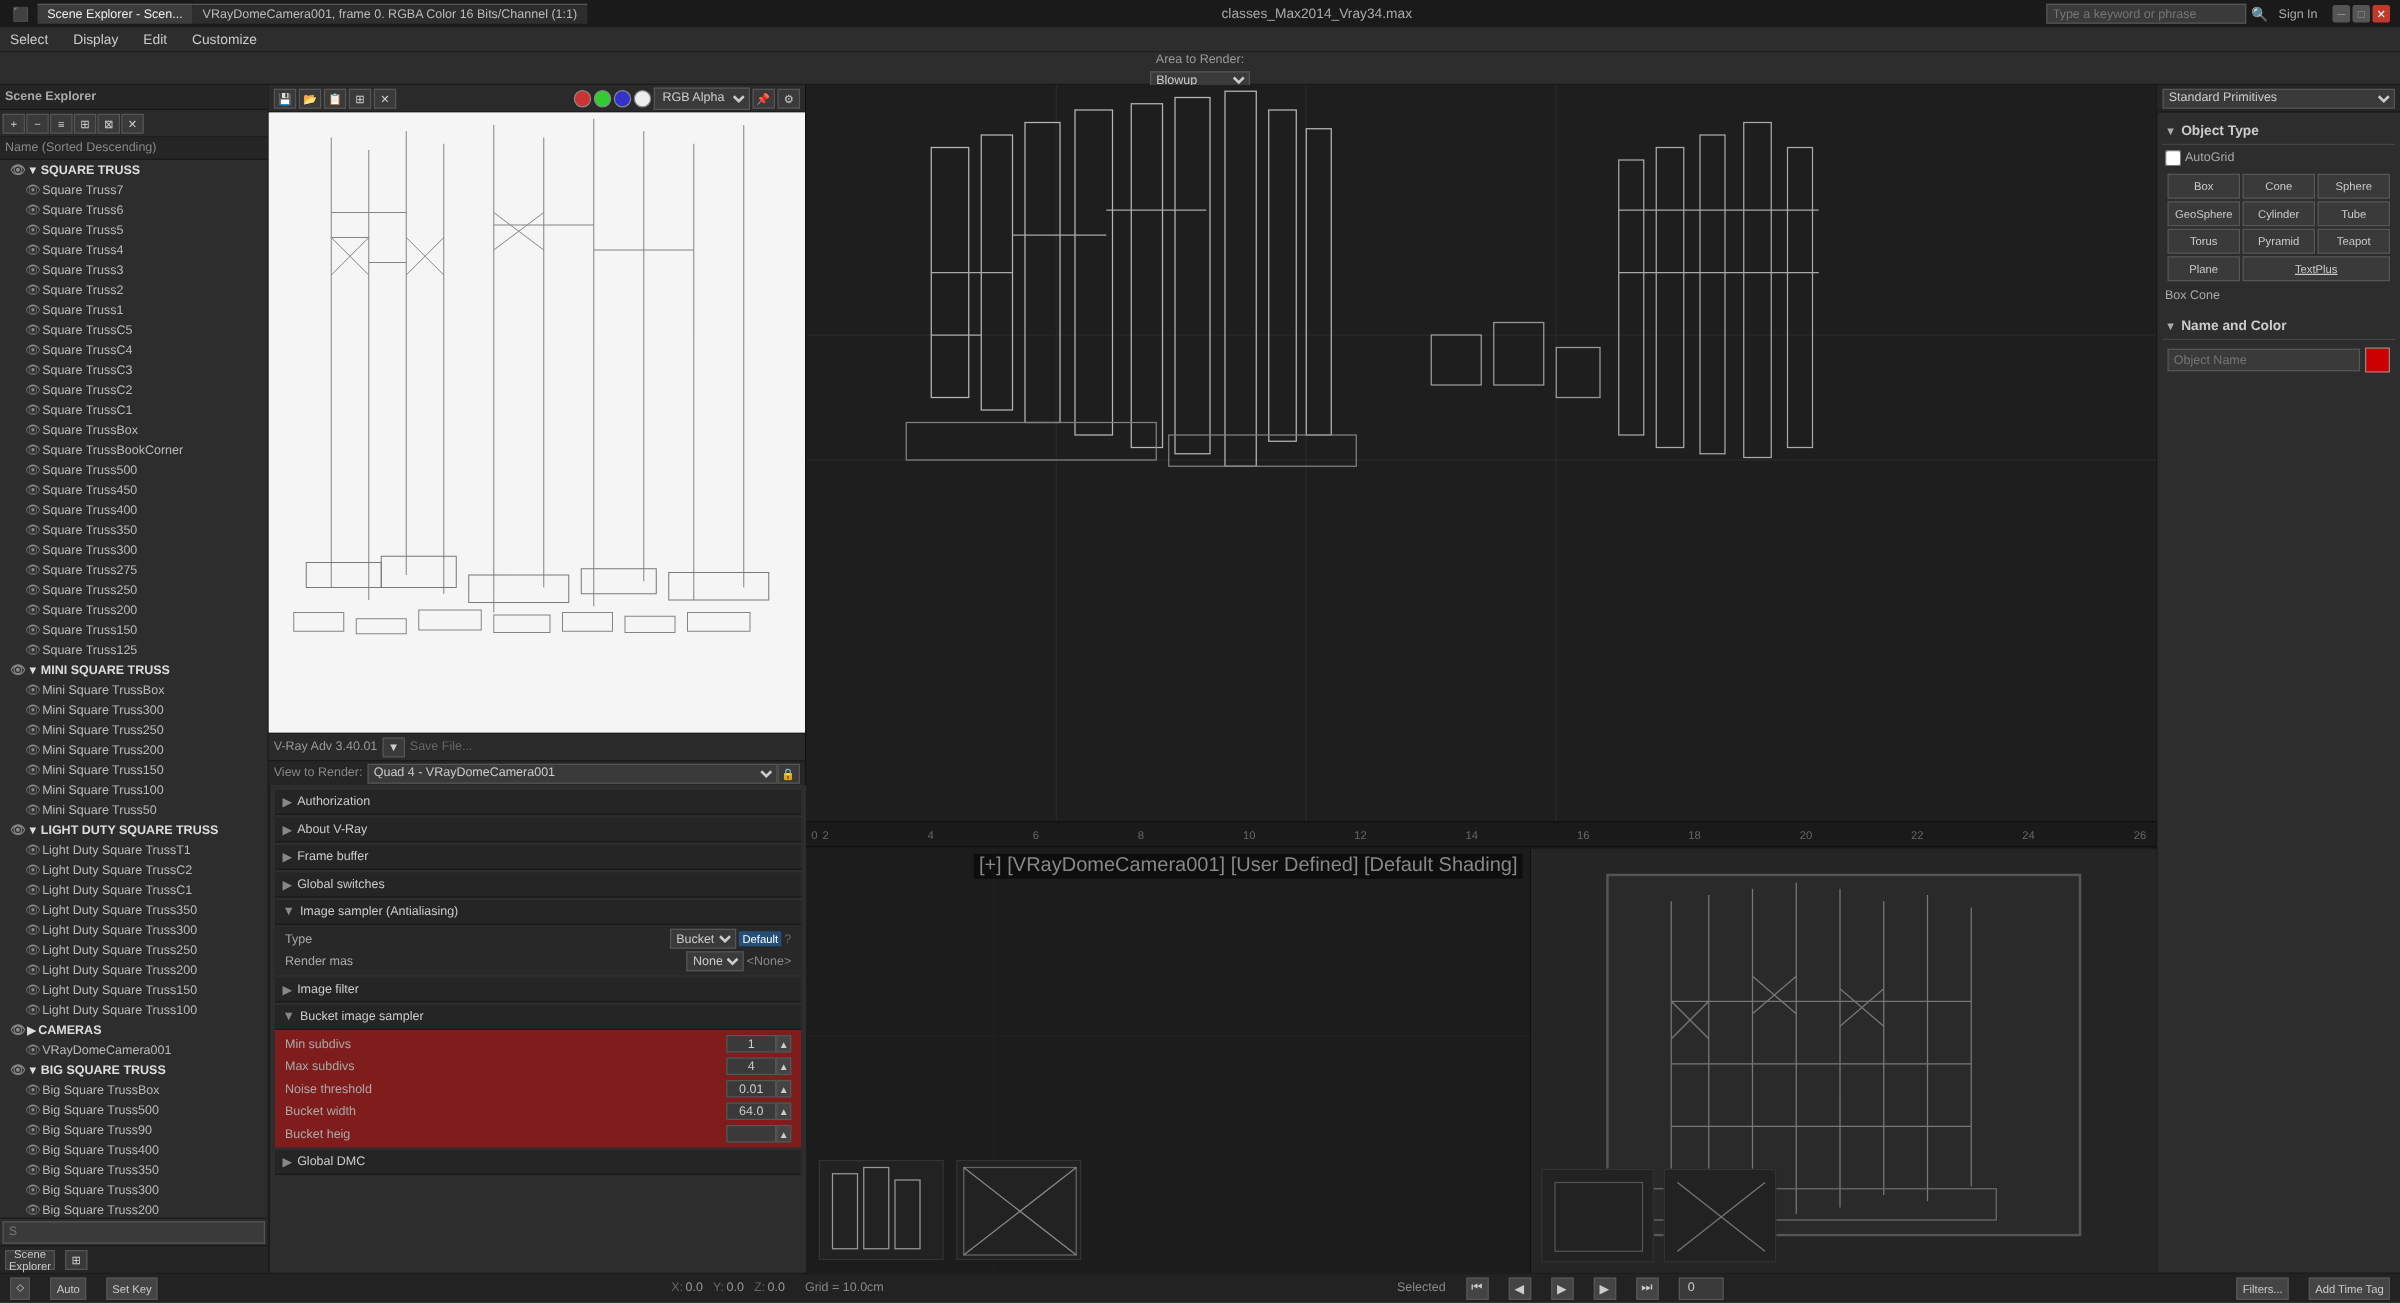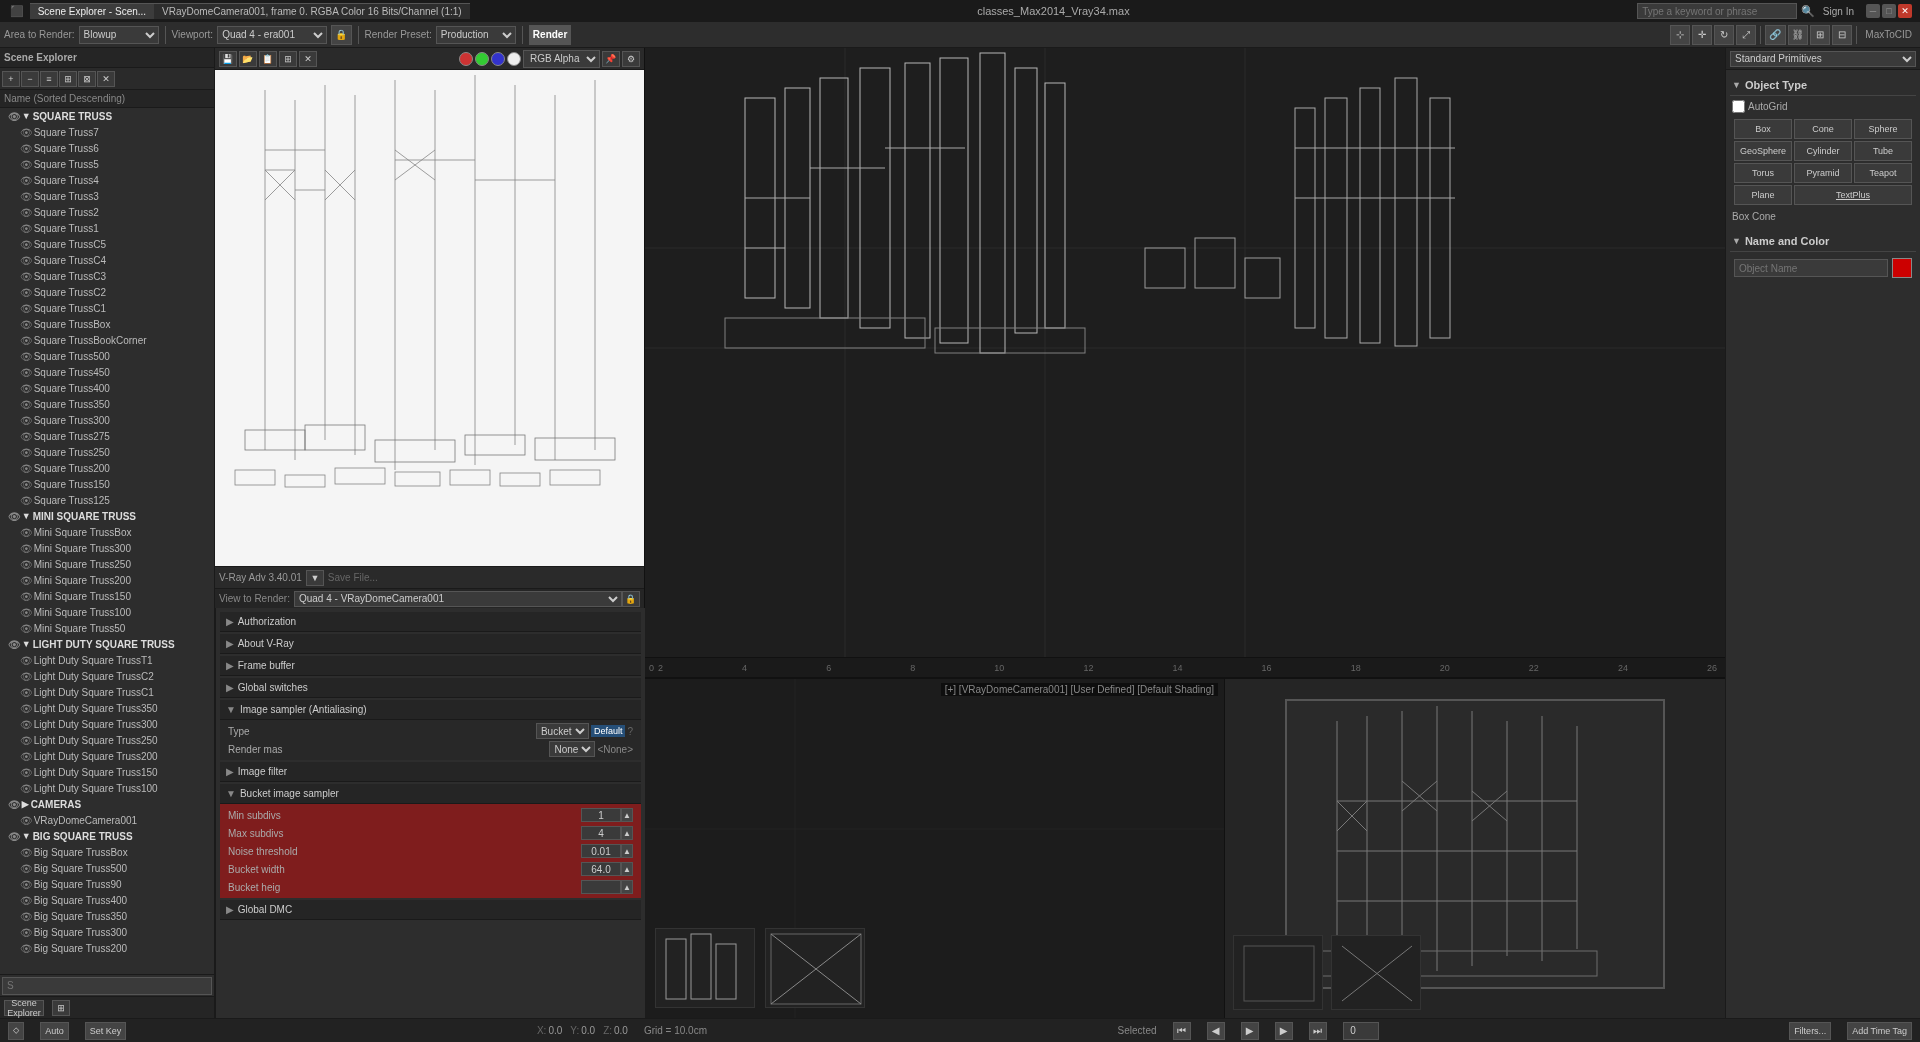--- a/index.html
+++ b/index.html
@@ -13,21 +13,21 @@
     .win-btn { width: 14px; height: 14px; border-radius: 2px; border: none; cursor: pointer; font-size: 9px; display: flex; align-items: center; justify-content: center; color: #999; background: #444; }
     .win-btn.close { background: #c0392b; color: #fff; }
     .win-btn.min { background: #555; }
     .win-btn.max { background: #555; }
 
     
     .menu-bar { height: 20px; background: #2d2d2d; display: flex; align-items: center; padding: 0 4px; gap: 12px; font-size: 11px; color: #ccc; border-bottom: 1px solid #1a1a1a; }
     .menu-item { cursor: pointer; padding: 2px 4px; }
 
     
-    .toolbar { height: 26px; background: #2d2d2d; display: flex; align-items: center; padding: 0 4px; gap: 4px; border-bottom: 1px solid #1a1a1a; }
+    .toolbar { height: 26px; background: #2d2d2d; display: flex; align-items: center; padding: 0 4px; gap: 4px; border-bottom: 1px solid #1a1a1a; flex-direction: column; }
     .toolbar-btn { height: 20px; min-width: 20px; background: #444; border: 1px solid #555; color: #ccc; cursor: pointer; font-size: 10px; display: flex; align-items: center; justify-content: center; padding: 0 3px; }
     .toolbar-separator { width: 1px; height: 18px; background: #555; margin: 0 2px; }
     .toolbar-label { font-size: 10px; color: #999; }
     .toolbar-select { height: 18px; background: #3a3a3a; border: 1px solid #555; color: #ccc; font-size: 10px; min-width: 80px; }
 
     
     .scene-explorer { width: 215px; background: #2d2d2d; border-right: 1px solid #1a1a1a; display: flex; flex-direction: column; }
     .panel-header { height: 20px; background: #252525; display: flex; align-items: center; padding: 0 4px; gap: 2px; border-bottom: 1px solid #1a1a1a; font-size: 10px; color: #aaa; font-weight: bold; }
     .panel-toolbar { height: 22px; background: #2a2a2a; display: flex; align-items: center; padding: 0 2px; gap: 1px; border-bottom: 1px solid #1a1a1a; }
     .panel-btn { width: 18px; height: 16px; background: #3a3a3a; border: 1px solid #555; color: #ccc; cursor: pointer; font-size: 9px; display: flex; align-items: center; justify-content: center; }
@@ -119,20 +119,26 @@
       <span style="color:#888;font-size:11px;">🔍</span>
     </div>
     <span style="color:#aaa;font-size:10px;margin-right:8px;">Sign In</span>
     <div class="window-controls">
       <button class="win-btn min">─</button>
       <button class="win-btn max">□</button>
       <button class="win-btn close">✕</button>
     </div>
   </div>
 
+  <div class="menu-bar">
+    <span class="menu-item">Select</span>
+    <span class="menu-item">Display</span>
+    <span class="menu-item">Edit</span>
+    <span class="menu-item">Customize</span>
+  </div>
 
   <div class="toolbar">
     <span class="toolbar-label">Area to Render:</span>
     <select class="toolbar-select">
       <option>Blowup</option>
     </select>
     <div class="toolbar-separator"></div>
     <span class="toolbar-label">Viewport:</span>
     <select class="toolbar-select" style="min-width:110px;">
       <option>Quad 4 - era001</option>
@@ -678,21 +684,21 @@
             <span>22</span>
               <span>24</span>
               <span>26</span>
           </div>
         </div>
       </div>
 
       <div style="display:flex;height:340px;border-top:1px solid #111;">
 
         <div style="flex:1;background:#1c1c1c;position:relative;border-right:1px solid #111;">
-          <div style="position:absolute;top:4px;right:6px;font-size:10px;color:#888;background:rgba(0,0,0,0.5);padding:1px 4px;">[+] [VRayDomeCamera001] [User Defined] [Default Shading]</div>
+          <div style="position:absolute;top:4px;right:6px;font-size:16px;color:#888;background:rgba(0,0,0,0.5);padding:1px 4px;">[+] [VRayDomeCamera001] [User Defined] [Default Shading]</div>
           <svg width="100%" height="100%">
             <rect width="100%" height="100%" fill="#1c1c1c"></rect>
             <g stroke="#444" stroke-width="0.5" opacity="0.3">
               <line x1="0" y1="150" x2="100%" y2="150"></line>
               <line x1="150" y1="0" x2="150" y2="100%"></line>
             </g>
           </svg>
           
           <div style="position:absolute;bottom:10px;left:10px;width:100px;height:80px;background:#222;border:1px solid #333;">
             <svg width="100%" height="100%">

